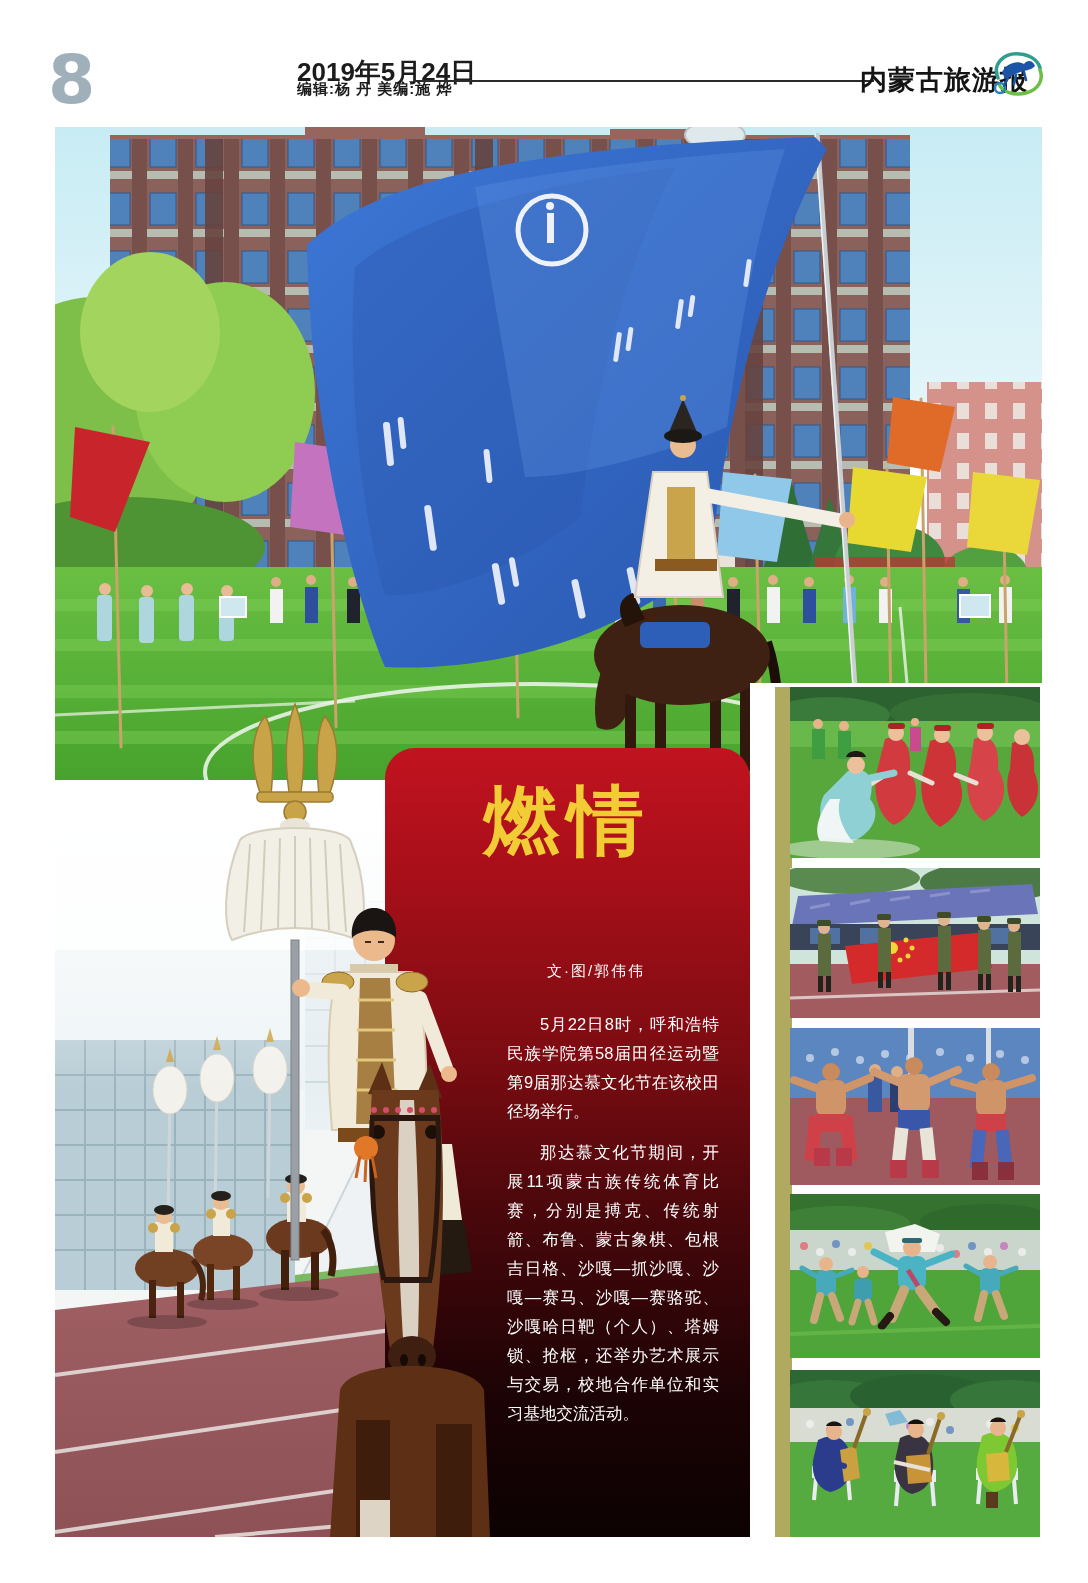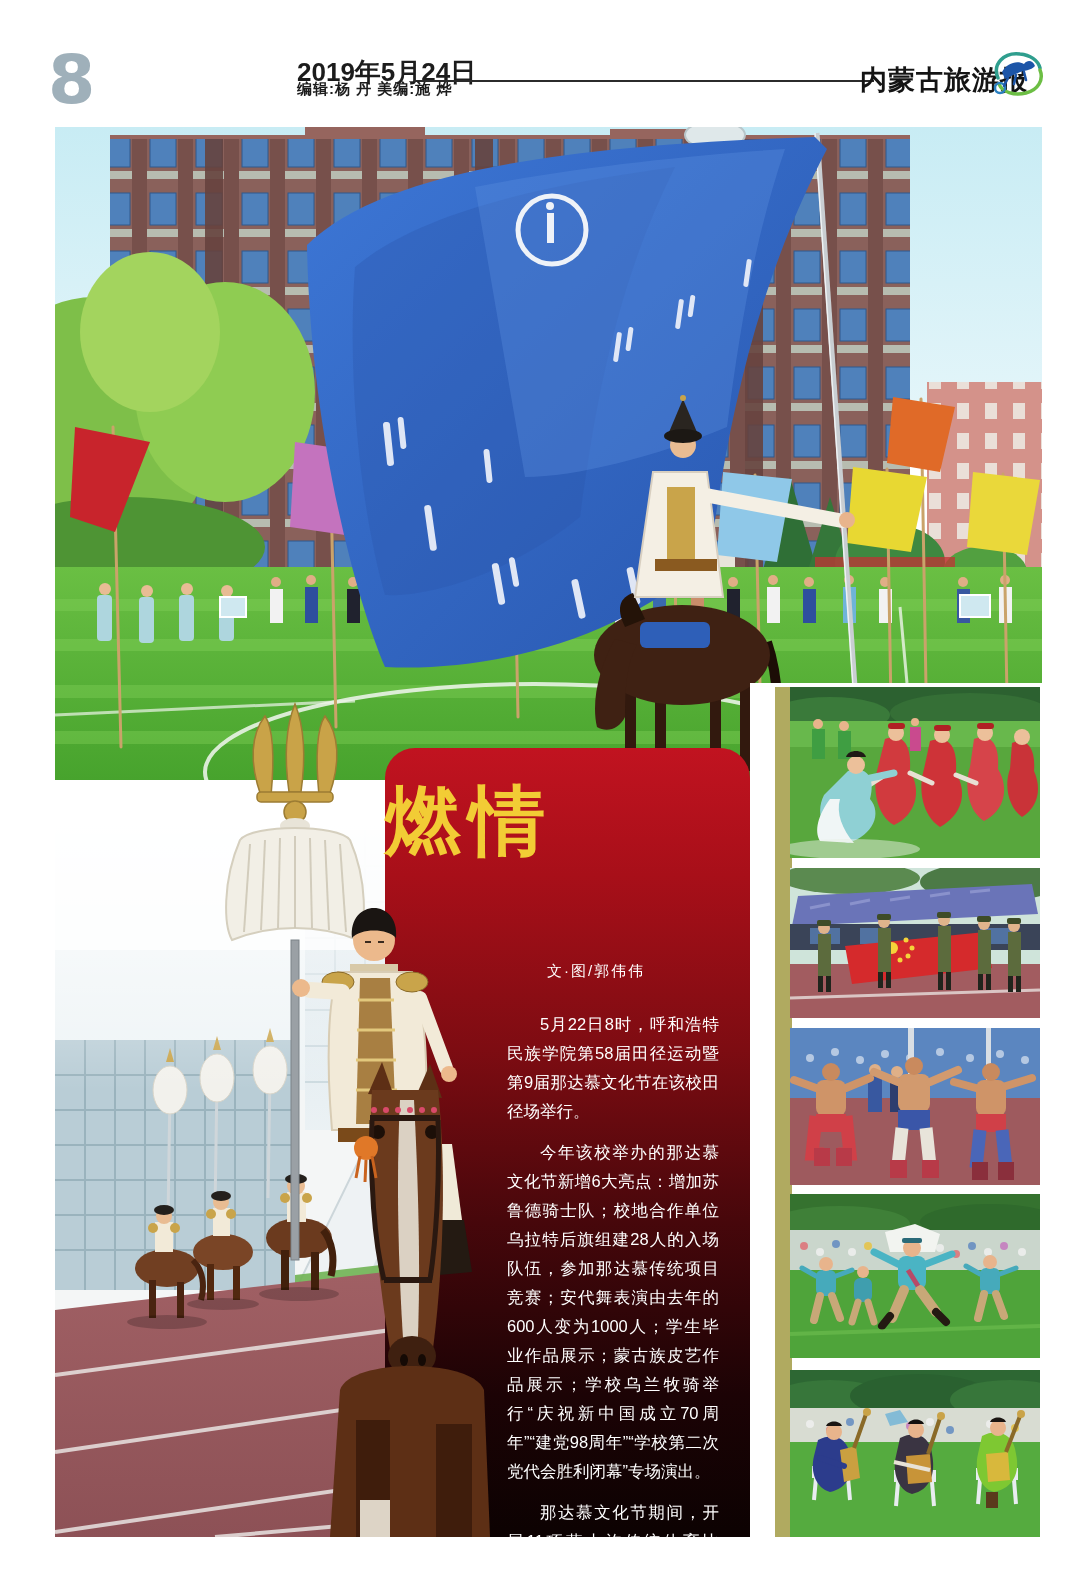--- a/index.html
+++ b/index.html
@@ -25,21 +25,21 @@
   .rc{left:790px;width:250px;z-index:2;}
   .rc1{top:687px;height:171px;}
   .rc2{top:868px;height:150px;}
   .rc3{top:1028px;height:157px;}
   .rc4{top:1194px;height:164px;}
   .rc5{top:1370px;height:167px;}
   
   .article-box{left:385px;top:748px;width:365px;height:789px;z-index:2;
     border-radius:30px 30px 0 0;
     background:linear-gradient(180deg,#c11320 0%,#a80f19 16%,#7e0c12 38%,#47070b 60%,#1c0305 82%,#0c0202 100%);}
-  .article-title{position:absolute;left:0;top:26px;width:100%;text-align:left;
+  .article-title{position:absolute;left:0;top:26px;width:100%;text-align:center;
     color:#f2cc35;font-weight:bold;font-size:76px;line-height:94px;letter-spacing:8px;
     font-family:"DejaVu Serif",serif;}
   .article-byline{position:absolute;left:118px;top:214px;font-size:15px;color:#ffffff;letter-spacing:2px;margin-left:44px;}
   .article-body{position:absolute;left:110px;top:250px;width:236px;color:#ffffff;
     font-size:16.5px;line-height:29px;text-align:justify;}
   .article-body p{margin:12px;text-indent:2em;}
 </style>
 </head>
 <body>
 
@@ -354,21 +354,20 @@
     <rect x="0" y="0" width="695" height="160" fill="#ffffff" opacity="0.75"></rect>
   </svg>
 
   <div class="abs article-box">
     <div class="article-title">
       <div>燃情</div>
     </div>
     <div class="article-byline">文·图/郭伟伟</div>
     <div class="article-body">
       <p>5月22日8时，呼和浩特民族学院第58届田径运动暨第9届那达慕文化节在该校田径场举行。</p>
-      <p>今年该校举办的那达慕文化节新增6大亮点：增加苏鲁德骑士队；校地合作单位乌拉特后旗组建28人的入场队伍，参加那达慕传统项目竞赛；安代舞表演由去年的600人变为1000人；学生毕业作品展示；蒙古族皮艺作品展示；学校乌兰牧骑举行“庆祝新中国成立70周年”“建党98周年”“学校第二次党代会胜利闭幕”专场演出。</p>
       <p>那达慕文化节期间，开展11项蒙古族传统体育比赛，分别是搏克、传统射箭、布鲁、蒙古象棋、包根吉日格、沙嘎—抓沙嘎、沙嘎—赛马、沙嘎—赛骆驼、沙嘎哈日靶（个人）、塔姆锁、抢枢，还举办艺术展示与交易，校地合作单位和实习基地交流活动。</p>
 
     </div>
   </div>
 
   <svg class="abs cutout" width="360" height="837" viewBox="0 0 360 837">
 
     <g fill="#c9a348" stroke="#9c7c33" stroke-width="1.5">
       <path d="M75,4 C84,26 86,56 81,92 L69,92 C64,56 66,26 75,4 Z"></path>
       <path d="M41,96 C29,62 31,34 45,16 C53,28 55,52 51,96 Z"></path>

